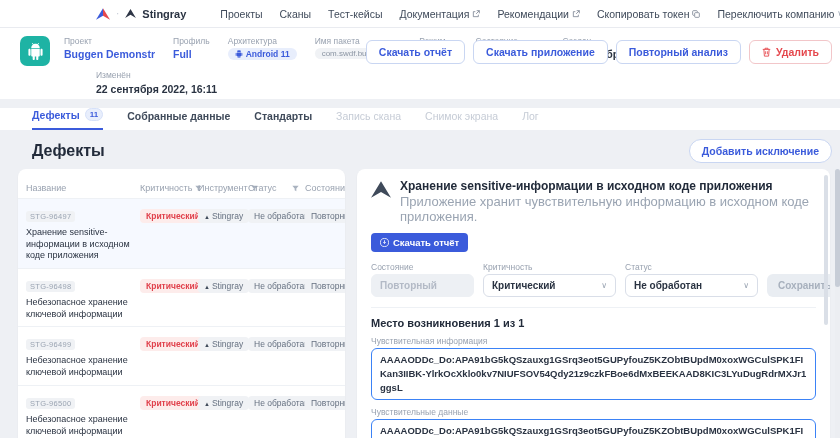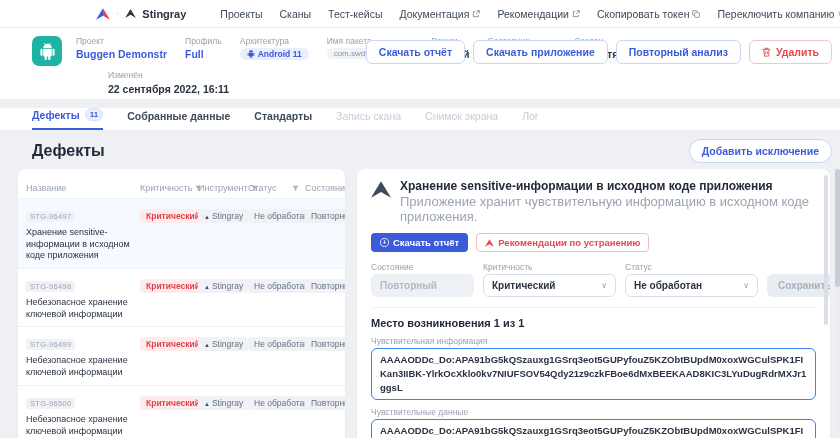--- a/index.html
+++ b/index.html
@@ -10,21 +10,21 @@
   
   .navbar { height:28px; background:#fff; border-bottom:1px solid #e9ebf0; display:flex; align-items:center; padding-right:8px; }
   .logo-group { display:flex; align-items:center; gap:6px; margin-left:96px; }
   .logo-dot { color:#c3c9d4; font-size:10px; }
   .brand { font-size:11px; font-weight:bold; color:#2a3342; }
   .nav-menu { display:flex; align-items:center; gap:17px; margin-left:34px; }
   .nav-item { font-size:10.5px; color:#3f4a5a; cursor:pointer; display:flex; align-items:center; gap:3px; white-space:nowrap; }
   .chev { font-size:8px; color:#9aa4b2; }
 
   
-  .proj-header { background:#fff; padding:8px 8px 0 32px; position:relative; height:71px; }
+  .proj-header { background:#fff; padding:8px 8px 0 20px; position:relative; height:71px; }
   .proj-top { display:flex; align-items:flex-start; }
   .proj-icon { width:30px; height:30px; border-radius:7px; background:#1eb3a4; display:flex; align-items:center; justify-content:center; flex:0 0 auto; }
   .fields { display:flex; gap:18px; margin-left:14px; }
   .field-label { font-size:8.5px; color:#99a2b0; margin-bottom:3px; white-space:nowrap; }
   .field-value { font-size:10.5px; font-weight:bold; color:#2a3342; white-space:nowrap; display:flex; align-items:center; gap:4px; }
   .link-blue { color:#3b5bdb; cursor:pointer; }
   .pill { display:inline-flex; align-items:center; gap:3px; border-radius:9px; padding:1px 7px; font-size:8.5px; font-weight:bold; }
   .pill-blue { background:#e8eefc; color:#3b5bdb; }
   .pill-gray { background:#f0f2f5; color:#8b95a3; font-weight:normal; font-size:8px; }
   .badge-success { background:#e7f6ec; color:#3ca35a; border-radius:4px; padding:2px 7px; font-size:9px; font-weight:bold; }
@@ -347,28 +347,20 @@
       <div class="d-btns">
         <span class="sbtn sbtn-primary">
           <span>
               <svg width="9" height="9" viewBox="0 0 12 12">
                 <circle cx="6" cy="6" r="5.4" fill="none" stroke="#fff" stroke-width="1.1"></circle>
                 <path d="M6 3v4M4.3 5.6L6 7.4l1.7-1.8" fill="none" stroke="#fff" stroke-width="1.1"></path>
               </svg>
             </span>
           <span>Скачать отчёт</span>
         </span>
-        <span class="sbtn sbtn-danger">
-          <span>
-              <svg width="9" height="8" viewBox="0 0 24 20">
-                <path d="M12 0L24 20l-12-7L0 20z" fill="#e5484d"></path>
-              </svg>
-            </span>
-          <span>Рекомендации по устранению</span>
-        </span>
       </div>
       <div class="d-form">
         <div class="fcol">
           <div class="field-label">Состояние</div>
           <div class="input disabled">Повторный</div>
         </div>
         <div class="fcol">
           <div class="field-label">Критичность</div>
           <div class="select sel-crit">
               <span>Критический</span>

